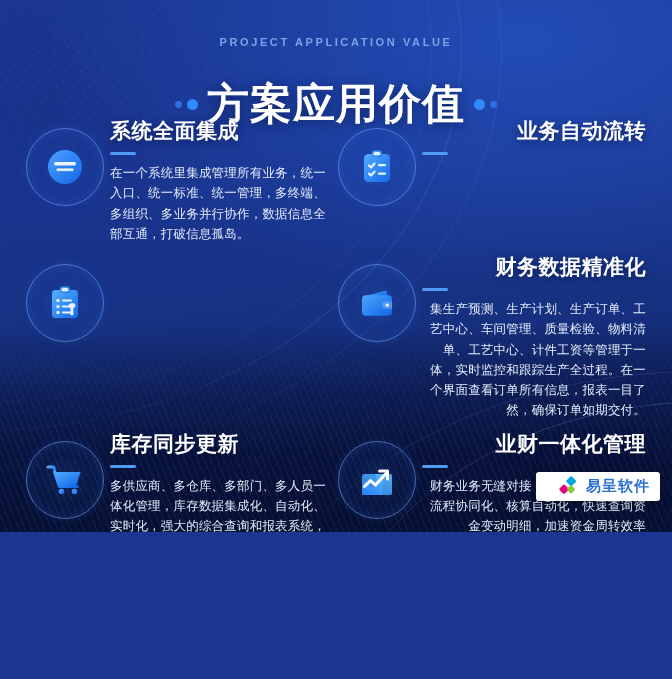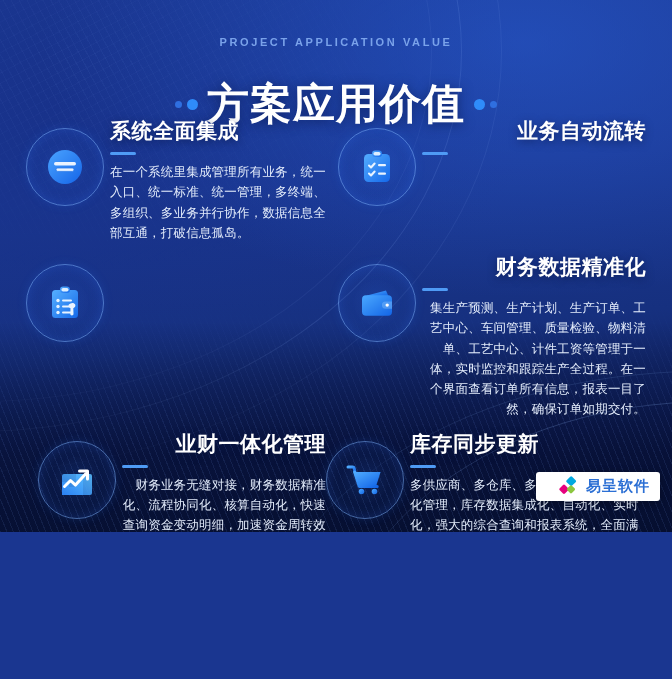--- a/index.html
+++ b/index.html
@@ -99,21 +99,21 @@
   .icon-badge svg{display:block;}
   .card-body{flex:1 1 auto;min-width:0;padding-top:6px;}
   .card-title{
     font-family:"DejaVu Sans","Liberation Sans",sans-serif;
     font-size:21px;font-weight:800;color:#ffffff;letter-spacing:.5px;
     text-shadow:0 2px 8px rgba(6,18,60,.6);
     line-height:1.1;
   }
   .rule{width:26px;height:3px;background:#4f9bf5;border-radius:2px;margin:9px 0 8px;}
   .card-text{
-    font-family:Liberation Mono, monospace;
+    font-family:Liberation Serif, serif;
     font-size:12.5px;line-height:1.62;color:#e3ecfb;font-weight:500;
     letter-spacing:.2px;
   }
 
   
   .logo{
     position:absolute;right:12px;bottom:31px;
     background:#ffffff;border-radius:3px;
     padding:4px 10px 4px 23px;
     display:flex;align-items:center;gap:6px;
@@ -252,45 +252,20 @@
           </svg>
         </span>
       </div>
       <div class="card-body">
         <div class="card-title">财务数据精准化</div>
         <div class="rule"></div>
         <div class="card-text">集生产预测、生产计划、生产订单、工艺中心、车间管理、质量检验、物料清单、工艺中心、计件工资等管理于一体，实时监控和跟踪生产全过程。在一个界面查看订单所有信息，报表一目了然，确保订单如期交付。</div>
       </div>
     </div>
 
-    <div class="card right">
-      <div class="icon-wrap">
-        <span class="ring"></span>
-        <span class="icon-badge">
-          <svg width="40" height="40" viewBox="0 0 40 40">
-            <defs>
-                <linearGradient id="g6" x1="0" y1="1" x2="1" y2="0">
-              <stop offset="0" stop-color="#2a80f2"></stop>
-                  <stop offset="1" stop-color="#5cc0ff"></stop>
-            </linearGradient>
-              </defs>
-            <path d="M5 35 V22 h7 V27 h7 V14 h7 V35 Z" fill="url(#g6)"></path>
-            <rect x="5" y="14" width="30" height="21" rx="2" fill="url(#g6)" opacity=".88"></rect>
-            <path d="M7.5 26.5l6-6 5 4.6L29 13.5" stroke="#ffffff" stroke-width="3" fill="none" stroke-linecap="round" stroke-linejoin="round"></path>
-            <path d="M22.5 11h8v8" stroke="#ffffff" stroke-width="3" fill="none" stroke-linecap="round" stroke-linejoin="round"></path>
-          </svg>
-        </span>
-      </div>
-      <div class="card-body">
-        <div class="card-title">业财一体化管理</div>
-        <div class="rule"></div>
-        <div class="card-text">财务业务无缝对接，财务数据精准化、流程协同化、核算自动化，快速查询资金变动明细，加速资金周转效率</div>
-      </div>
-    </div>
-
     <div class="card">
       <div class="icon-wrap">
         <span class="ring"></span>
         <span class="icon-badge">
           <svg width="44" height="44" viewBox="0 0 44 44">
             <defs>
                 <linearGradient id="g5" x1="0" y1="0" x2="1" y2="1">
               <stop offset="0" stop-color="#4fabff"></stop>
                   <stop offset="1" stop-color="#1366e7"></stop>
             </linearGradient>
@@ -300,20 +275,45 @@
             <path d="M11.6 14l4.6 14.4h18" stroke="url(#g5)" stroke-width="3" fill="none" stroke-linecap="round" stroke-linejoin="round"></path>
             <circle cx="18.5" cy="33.5" r="2.8" fill="url(#g5)"></circle>
             <circle cx="31.5" cy="33.5" r="2.8" fill="url(#g5)"></circle>
           </svg>
         </span>
       </div>
       <div class="card-body">
         <div class="card-title">库存同步更新</div>
         <div class="rule"></div>
         <div class="card-text">多供应商、多仓库、多部门、多人员一体化管理，库存数据集成化、自动化、实时化，强大的综合查询和报表系统，全面满足库存管理需求。</div>
+      </div>
+    </div>
+
+    <div class="card right">
+      <div class="icon-wrap">
+        <span class="ring"></span>
+        <span class="icon-badge">
+          <svg width="40" height="40" viewBox="0 0 40 40">
+            <defs>
+                <linearGradient id="g6" x1="0" y1="1" x2="1" y2="0">
+              <stop offset="0" stop-color="#2a80f2"></stop>
+                  <stop offset="1" stop-color="#5cc0ff"></stop>
+            </linearGradient>
+              </defs>
+            <path d="M5 35 V22 h7 V27 h7 V14 h7 V35 Z" fill="url(#g6)"></path>
+            <rect x="5" y="14" width="30" height="21" rx="2" fill="url(#g6)" opacity=".88"></rect>
+            <path d="M7.5 26.5l6-6 5 4.6L29 13.5" stroke="#ffffff" stroke-width="3" fill="none" stroke-linecap="round" stroke-linejoin="round"></path>
+            <path d="M22.5 11h8v8" stroke="#ffffff" stroke-width="3" fill="none" stroke-linecap="round" stroke-linejoin="round"></path>
+          </svg>
+        </span>
+      </div>
+      <div class="card-body">
+        <div class="card-title">业财一体化管理</div>
+        <div class="rule"></div>
+        <div class="card-text">财务业务无缝对接，财务数据精准化、流程协同化、核算自动化，快速查询资金变动明细，加速资金周转效率</div>
       </div>
     </div>
 
   </div>
 
   <div class="logo">
     <svg class="logo-mark" viewBox="0 0 24 24">
       <rect x="1.5" y="11" width="8.4" height="8.4" rx="1.6" transform="rotate(-45 5.7 15.2)" fill="#e6007e"></rect>
       <rect x="9.5" y="1.5" width="8.8" height="8.8" rx="1.6" transform="rotate(-45 13.9 5.9)" fill="#00a9e0"></rect>
       <rect x="10" y="11.5" width="7.4" height="7.4" rx="1.5" transform="rotate(-45 13.7 15.2)" fill="#8cc63f"></rect>

